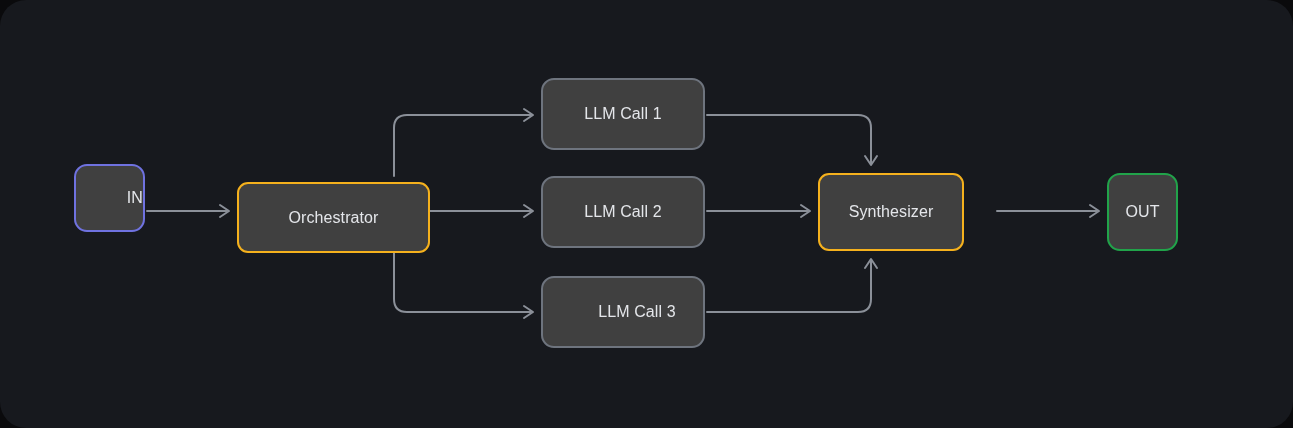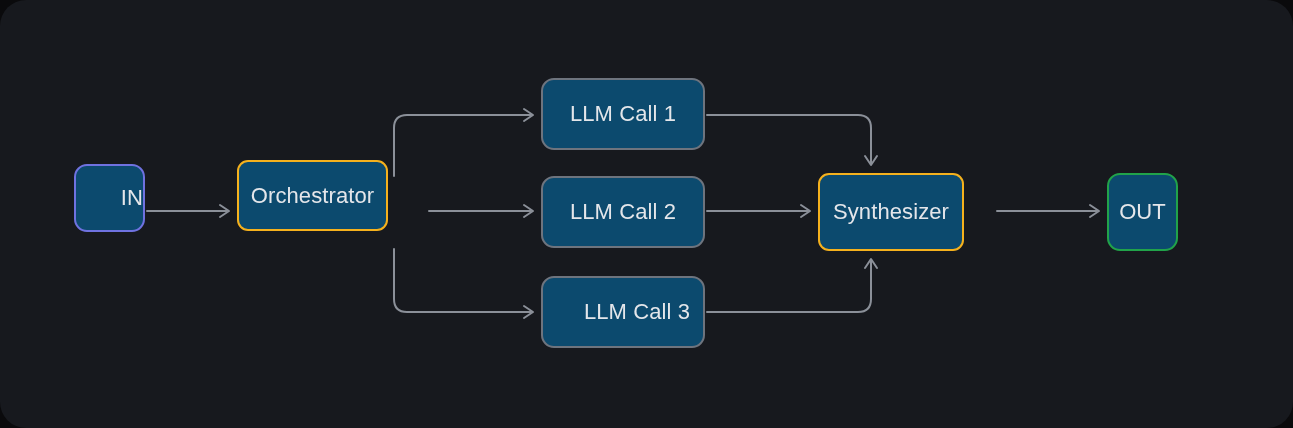--- a/index.html
+++ b/index.html
@@ -33,28 +33,28 @@
     position: absolute;
     left: 0;
     top: 0;
     width: 1293px;
     height: 428px;
     pointer-events: none;
   }
   .node {
     position: absolute;
     box-sizing: border-box;
-    background: #0c4a6e;
+    background: #404040;
     border: 2px solid #6f757f;
     border-radius: 12px;
     display: flex;
     align-items: center;
     justify-content: center;
     color: #e4e6ea;
-    font-size: 22px;
+    font-size: 16px;
     font-weight: 400;
     letter-spacing: 0.1px;
     line-height: 1;
     white-space: nowrap;
   }
   .node.terminal-in {
     border-color: #6f72e0;
     border-width: 2px;
     border-radius: 13px;
   }
@@ -127,21 +127,21 @@
         <path d="M1090 205 L 1099 211 L 1090 217"></path>
       </g>
 
     </g>
   </svg>
 
   <div class="node terminal-in" style="left:74px; top:164px; width:71px; height:68px;justify-content:flex-end;">
     <span class="node-label">IN</span>
   </div>
 
-  <div class="node accent" style="left:237px; top:160px; width:151px; height:71px;">
+  <div class="node accent" style="left:237px; top:182px; width:193px; height:71px;">
     <span class="node-label">Orchestrator</span>
   </div>
 
   <div class="node plain" style="left:541px; top:78px; width:164px; height:72px;">
     <span class="node-label">LLM Call 1</span>
   </div>
 
   <div class="node plain" style="left:541px; top:176px; width:164px; height:72px;">
     <span class="node-label">LLM Call 2</span>
   </div>

